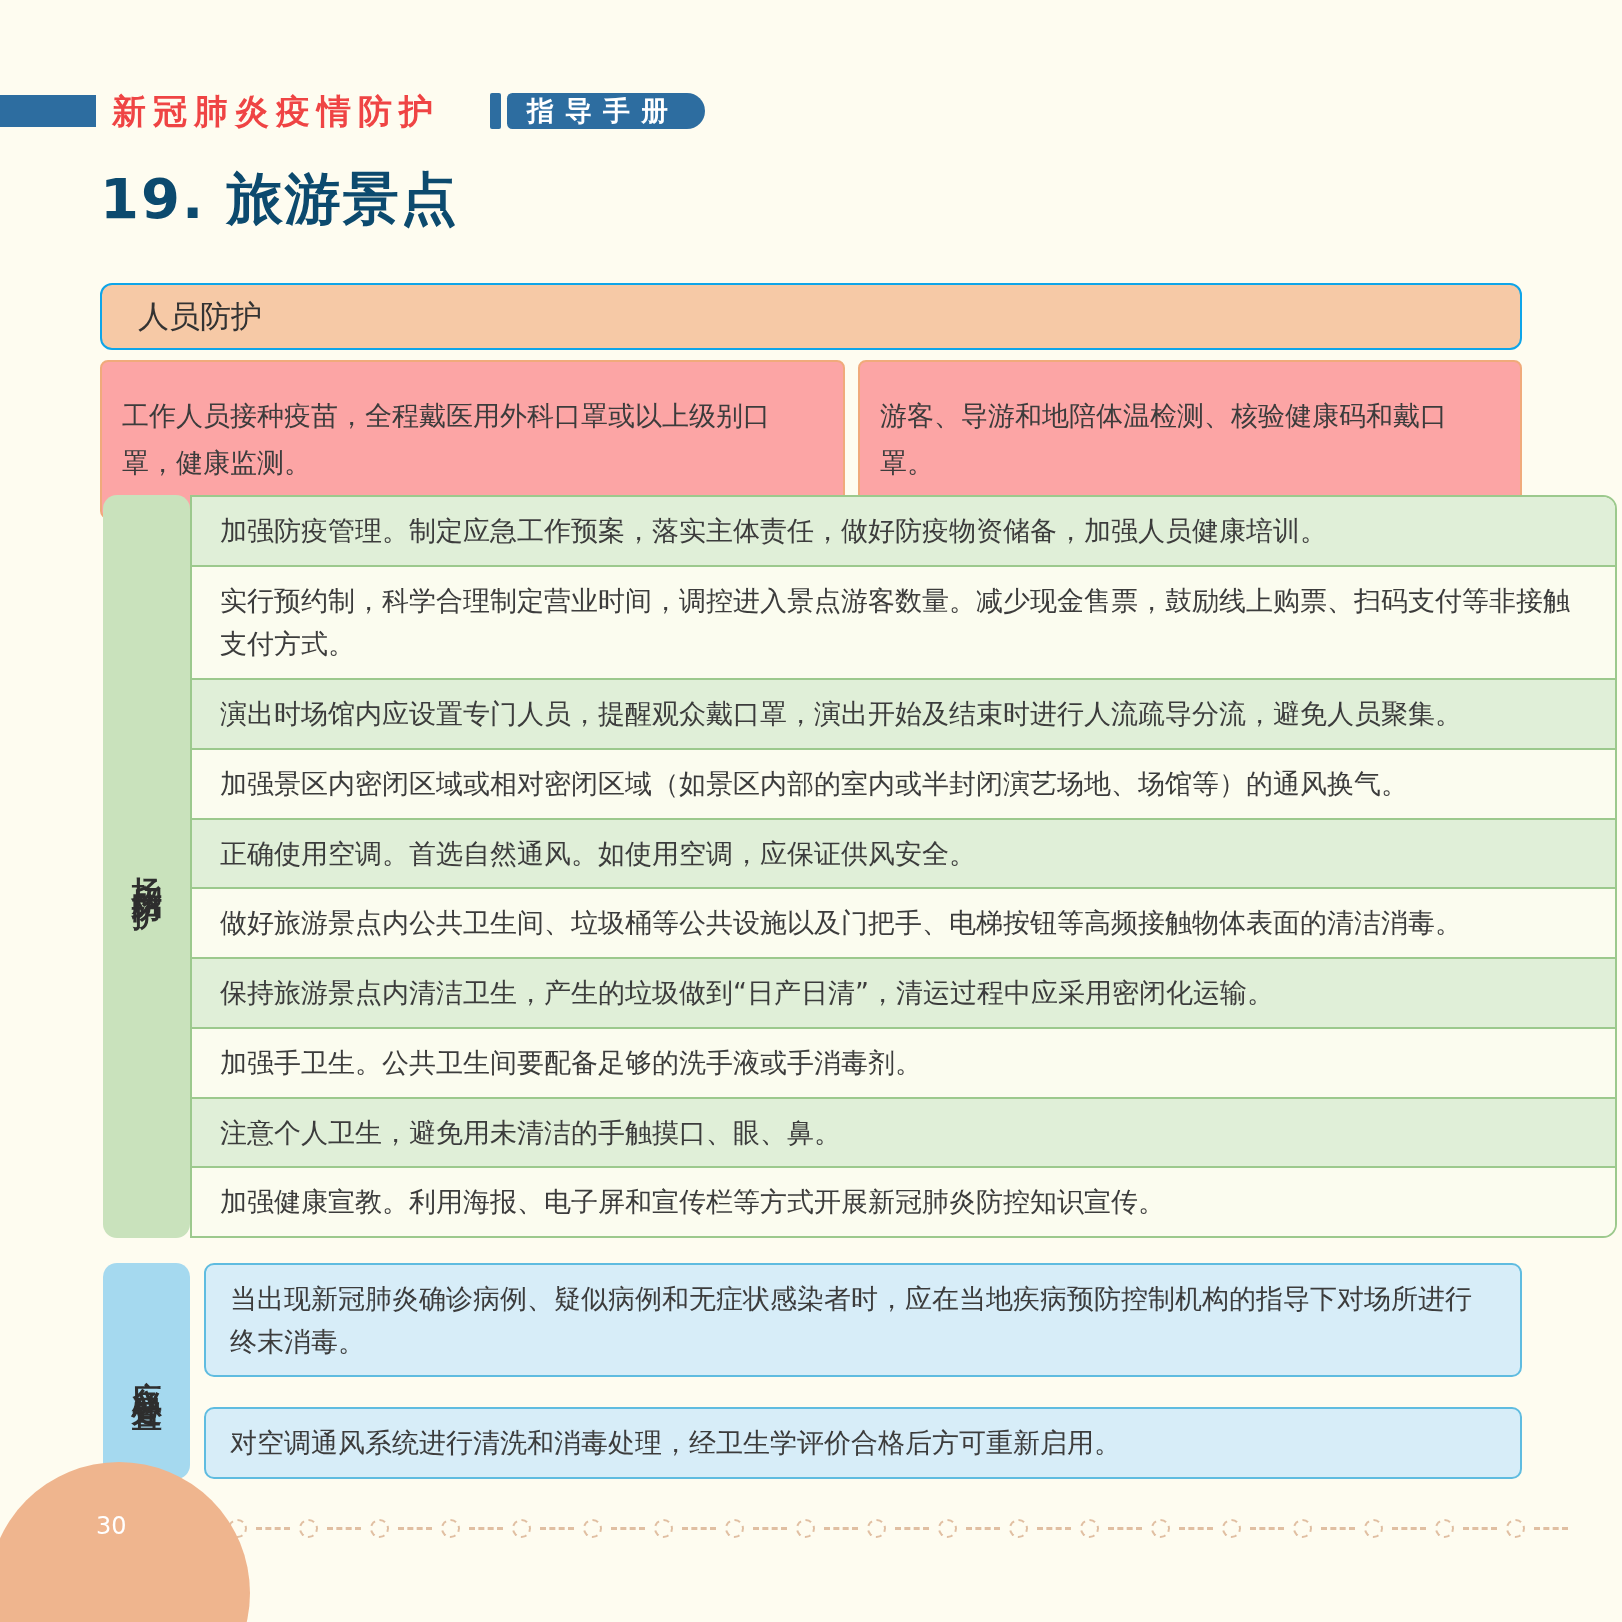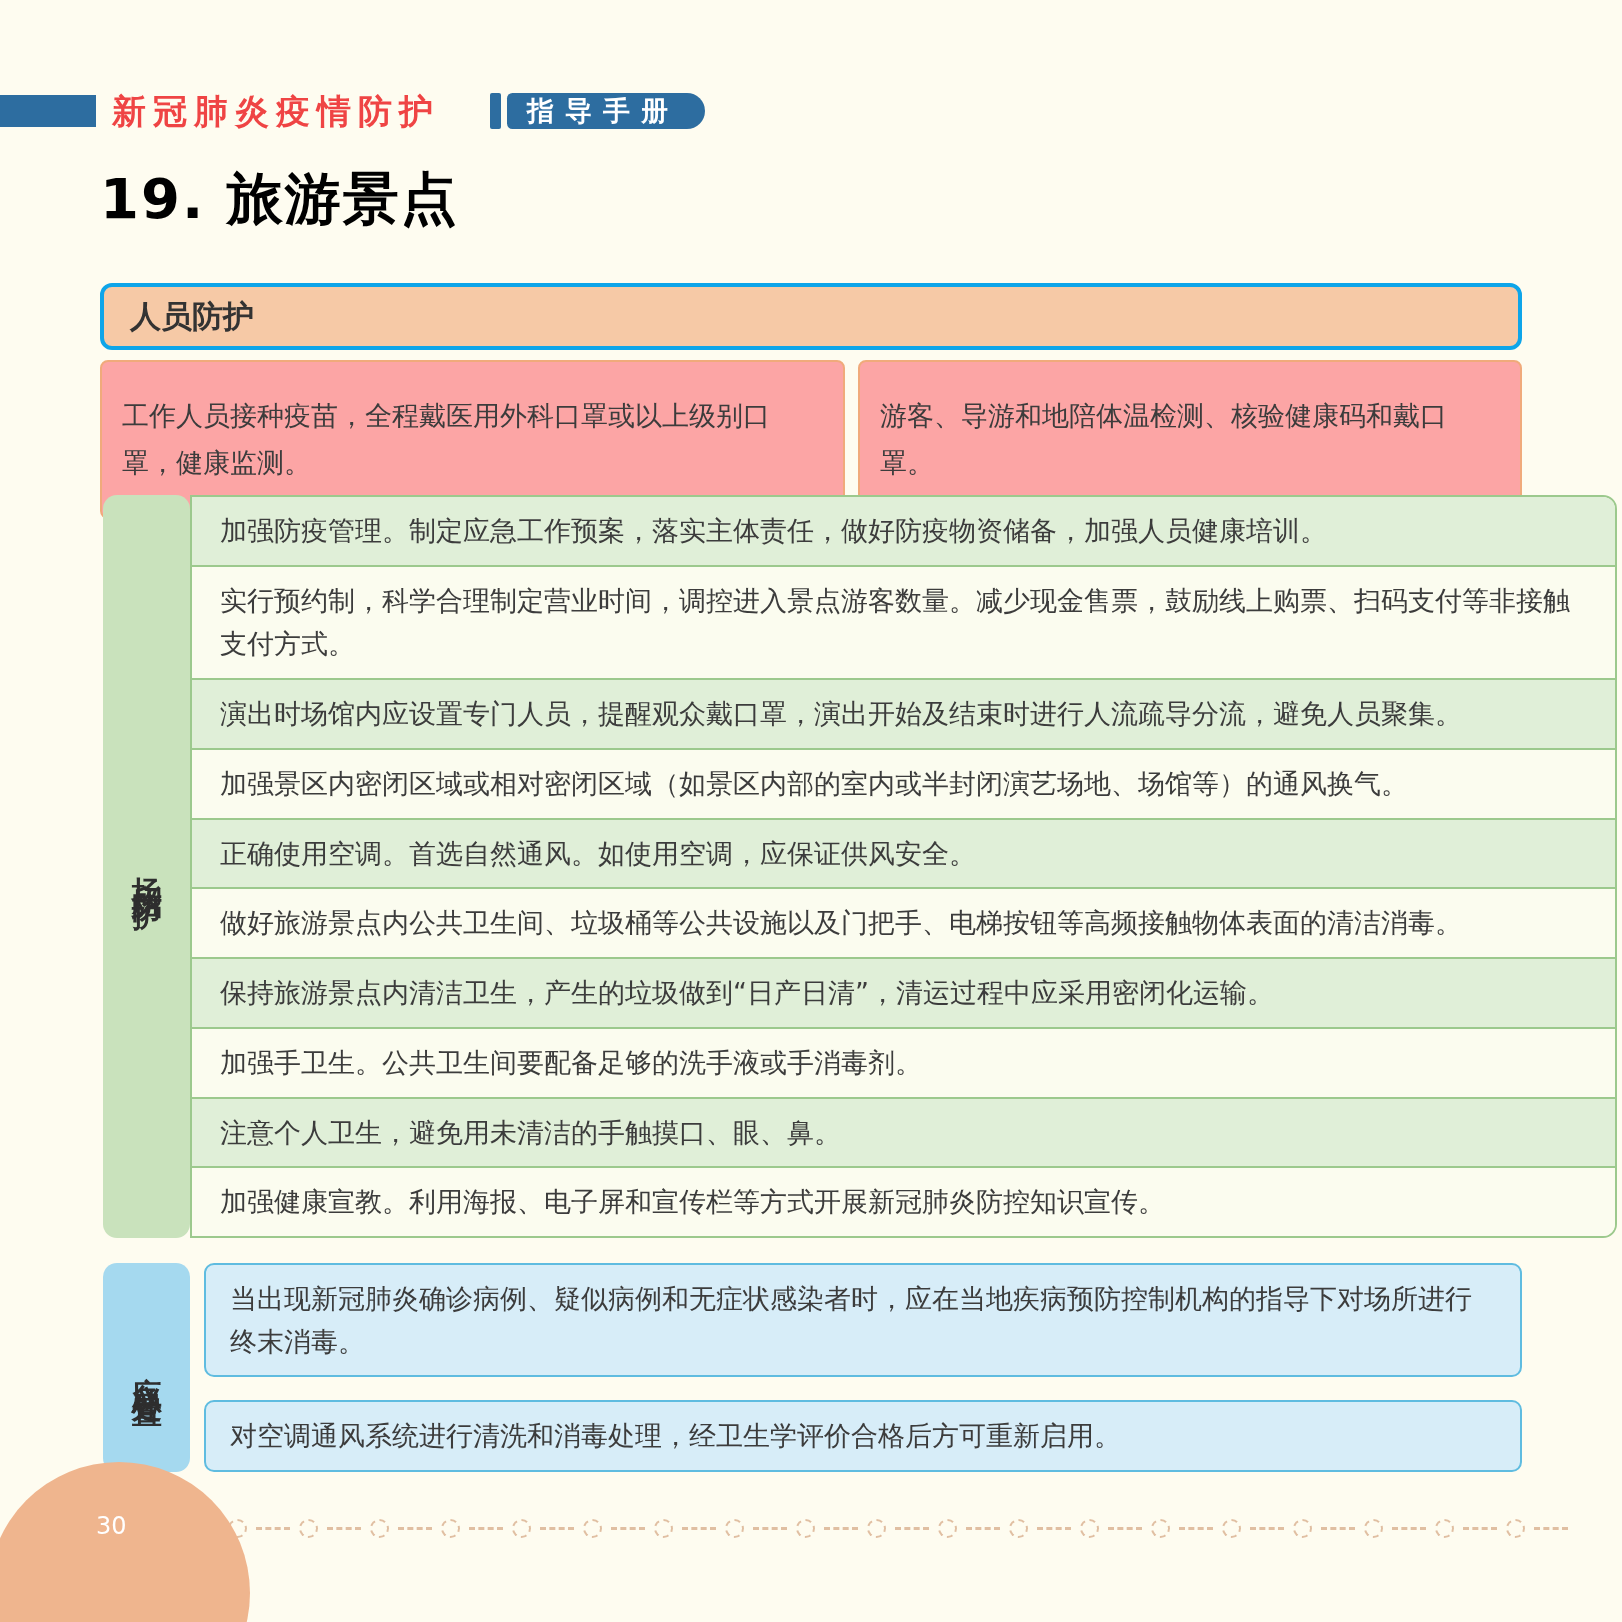--- a/index.html
+++ b/index.html
@@ -28,29 +28,29 @@
   .badge-tick{width:11px;background:#2D6DA0;border-radius:2px;}
   .badge-label{
     margin-left:6px;background:#2D6DA0;color:#FFFFFF;
     font-size:27px;font-weight:bold;letter-spacing:11px;
     padding:0 26px 0 20px;border-radius:6px 20px 20px 6px;
     display:flex;align-items:center;white-space:nowrap;
   }
   
   .page-title{
     position:absolute;top:162px;left:100px;margin:0;
-    font-size:56px;font-weight:bold;color:#000000;letter-spacing:2px;text-align:right;
+    font-size:56px;font-weight:bold;color:#0c4a6e;letter-spacing:2px;text-align:right;
   }
   
   .personnel{position:absolute;top:283px;left:100px;width:1422px;}
   .personnel-heading{
     box-sizing:border-box;height:67px;
-    background:#F6C9A6;border:4px solid #0ea5e9;border-radius:12px;
-    display:flex;align-items:center;padding-left:26px;
-    font-size:31px;font-weight:bold;color:#333333;
+    background:#F6C9A6;border:2px solid #0ea5e9;border-radius:12px;
+    display:flex;align-items:center;padding-left:36px;
+    font-size:31px;font-weight:normal;color:#333333;
   }
   .personnel-cards{display:flex;gap:13px;margin-top:10px;}
   .p-card{
     box-sizing:border-box;min-height:117px;
     background:#fca5a5;border:2px solid #F0AA7B;border-radius:8px;
     font-size:27px;line-height:1.75;color:#3C3C3C;
     padding:30px 20px;
   }
   .p-card-left{width:745px;}
   .p-card-right{flex:1;display:flex;align-items:center;}
@@ -75,21 +75,21 @@
   .v-row{
     padding:12px 28px;font-size:27px;line-height:1.62;color:#3C3C3C;
     border-bottom:2px solid #9CC98D;
   }
   .v-row:last-child{border-bottom:none;}
   .v-row:nth-child(odd){background:#E0EFD8;}
   .v-row:nth-child(even){background:#FBFCEF;}
   
   .emergency{position:absolute;top:1263px;left:103px;width:1419px;display:flex;gap:14px;}
   .e-side{background:#A5D9EF;}
-  .e-rows{flex:1;display:flex;flex-direction:column;gap:23px;}
+  .e-rows{flex:1;display:flex;flex-direction:column;gap:30px;}
   .e-card{
     box-sizing:border-box;
     background:#D7EDF8;border:2px solid #5FBCE0;border-radius:10px;
     padding:12px 24px;font-size:27px;line-height:1.6;color:#3C3C3C;
   }
   
   .page-circle{
     position:absolute;left:-12px;top:1462px;
     width:262px;height:262px;border-radius:50%;
     background:#EFB58E;z-index:2;

